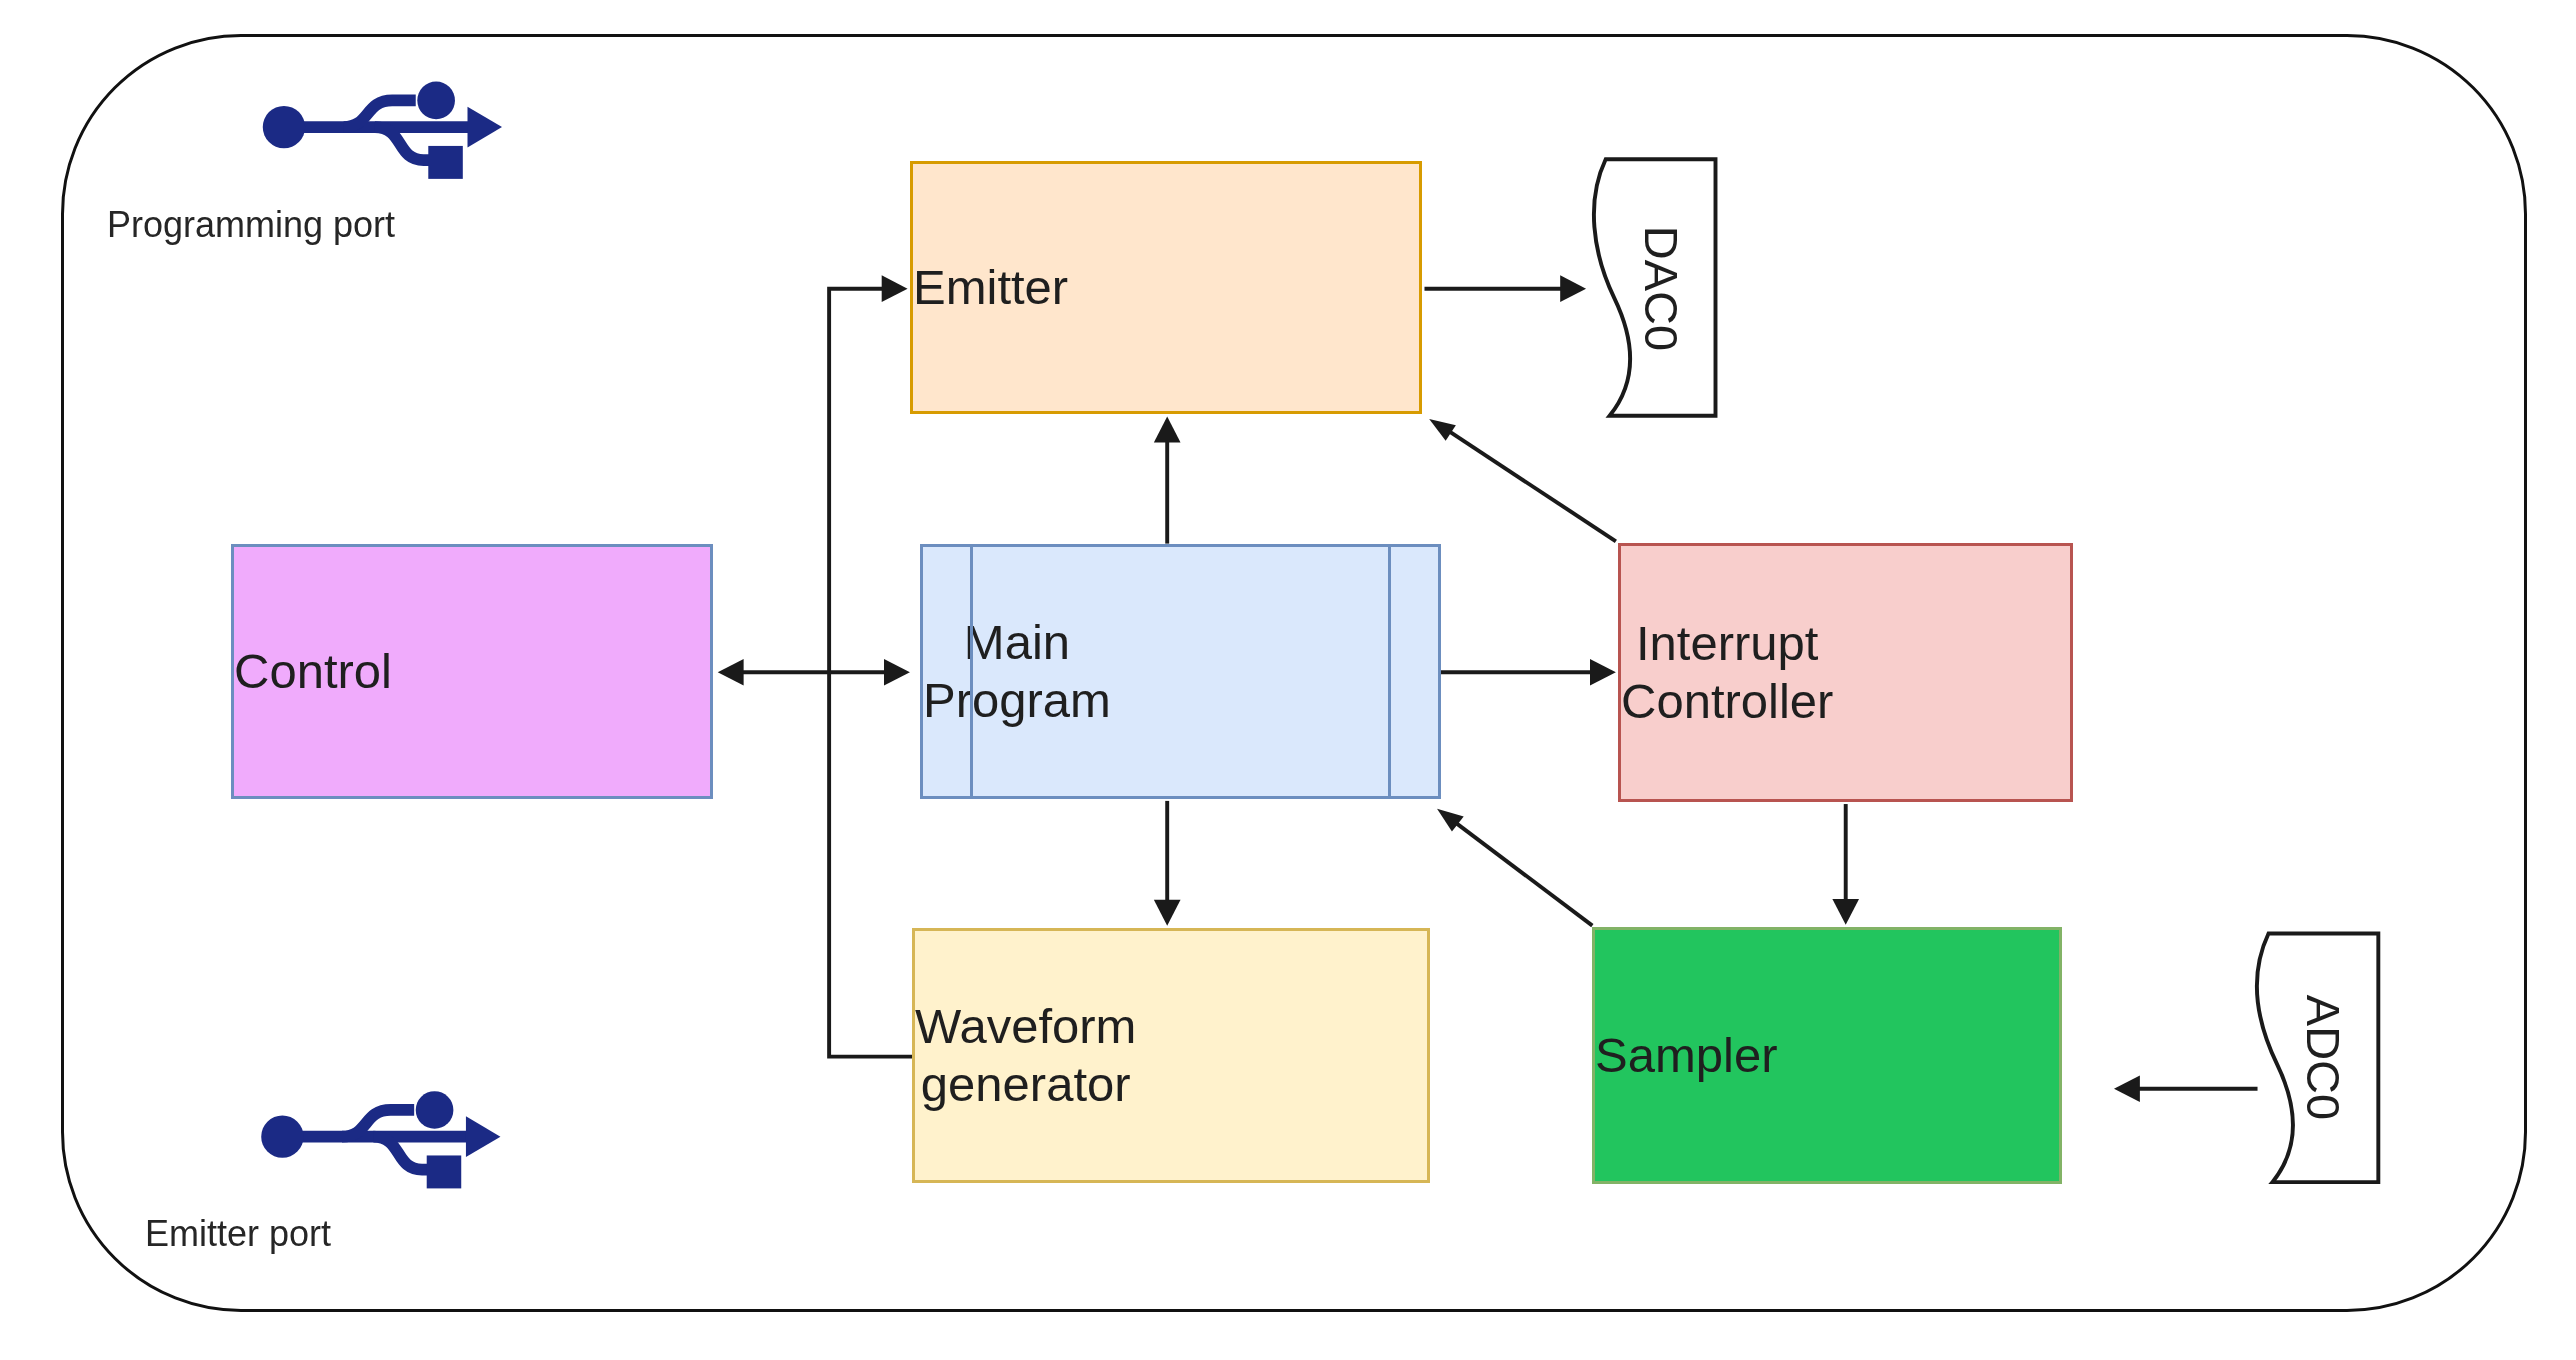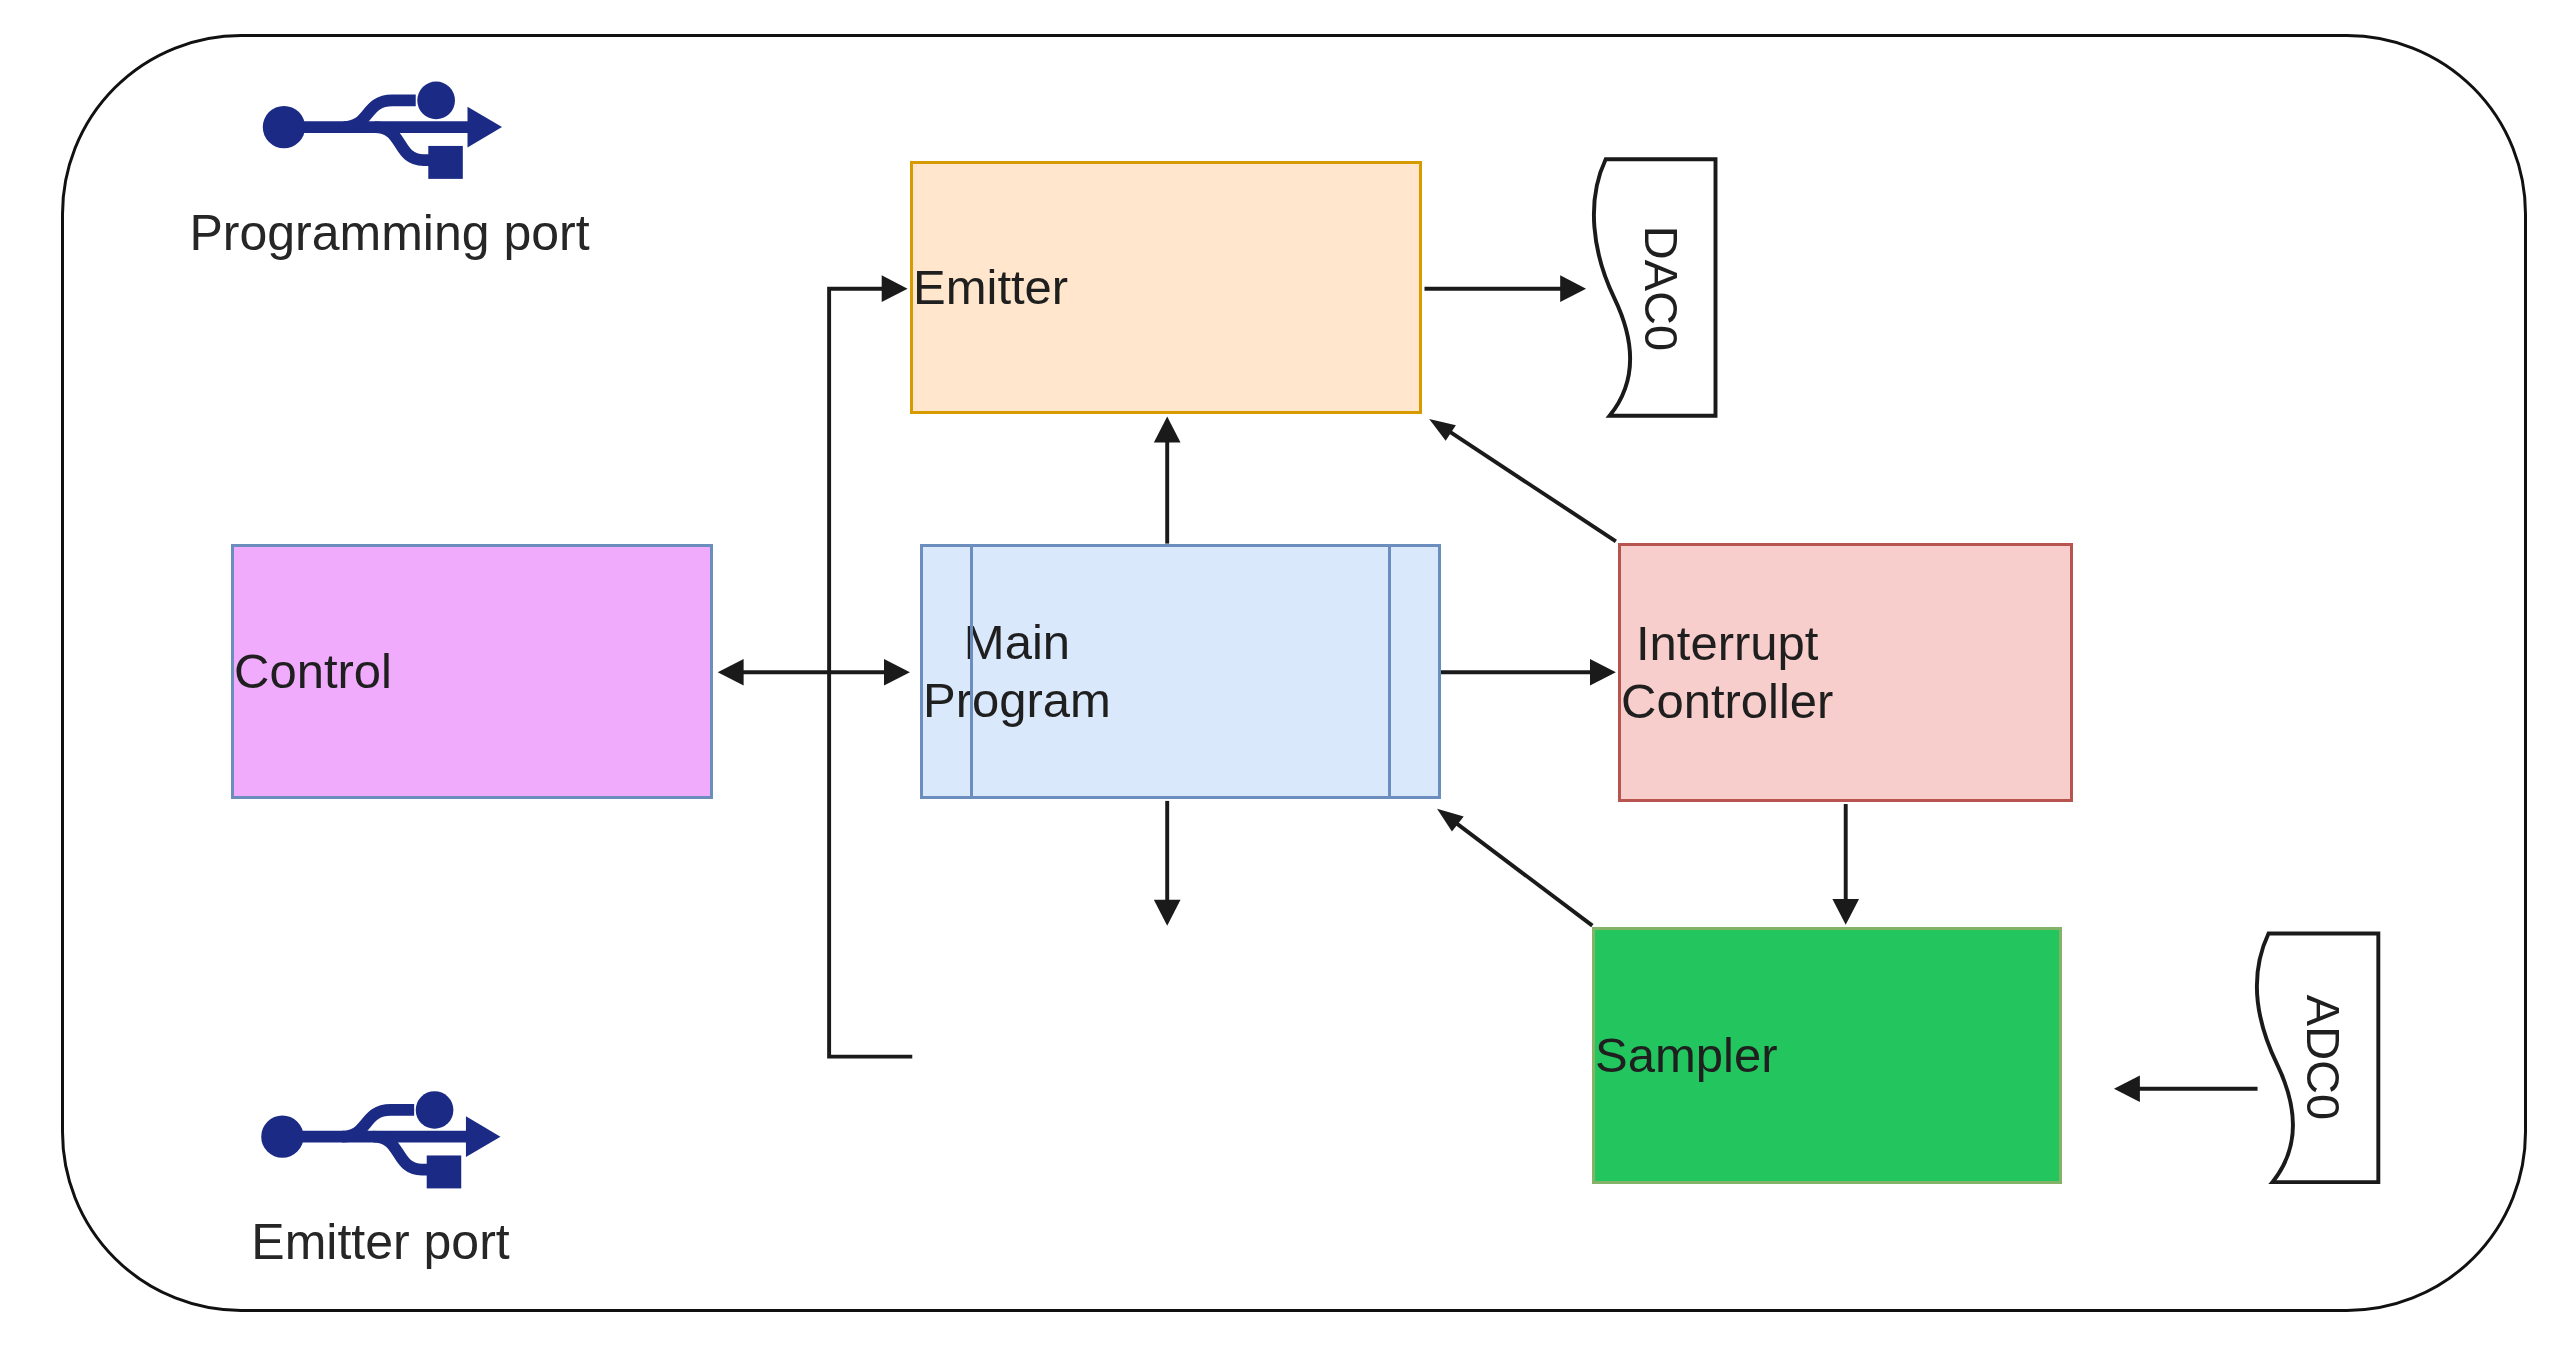--- a/index.html
+++ b/index.html
@@ -36,22 +36,22 @@
   .block-waveform  {left:912px;top:928px;width:518px;height:255px;background:#FFF2CC;border-color:#D6B656;}
   .block-sampler   {left:1592px;top:927px;width:470px;height:257px;background:#22c55e;border-color:#82B366;}
   .proc-bar{
     position:absolute;top:0;bottom:0;width:0;
     border-left:3.1px solid #6C8EBF;
   }
   .proc-bar.left{left:47px;}
   .proc-bar.right{right:47px;}
   .port-label{
     position:absolute;
-    font-size:50px;
-    text-align:center;
+    font-size:36px;
+    text-align:left;
     color:#262626;
   }
   .label-programming{left:107px;top:204px;width:565px;}
   .label-native{left:145px;top:1213px;width:471px;}
   .doc-label{
     position:absolute;
     font-size:47px;
     text-align:center;
     width:204px;height:63px;line-height:63px;
     transform:rotate(90deg);
@@ -145,20 +145,24 @@
     <div class="proc-bar right"></div>
     <span>Main
 Program</span>
   </div>
 
   <div class="block block-interrupt">
     <span>Interrupt
 Controller</span>
   </div>
 
+  <div class="block block-waveform">
+    <span>Waveform
+generator</span>
+  </div>
 
   <div class="block block-sampler">
     <span>Sampler</span>
   </div>
 
   <div class="doc-label label-dac0">DAC0</div>
   <div class="doc-label label-adc0">ADC0</div>
 
 </div>
 

